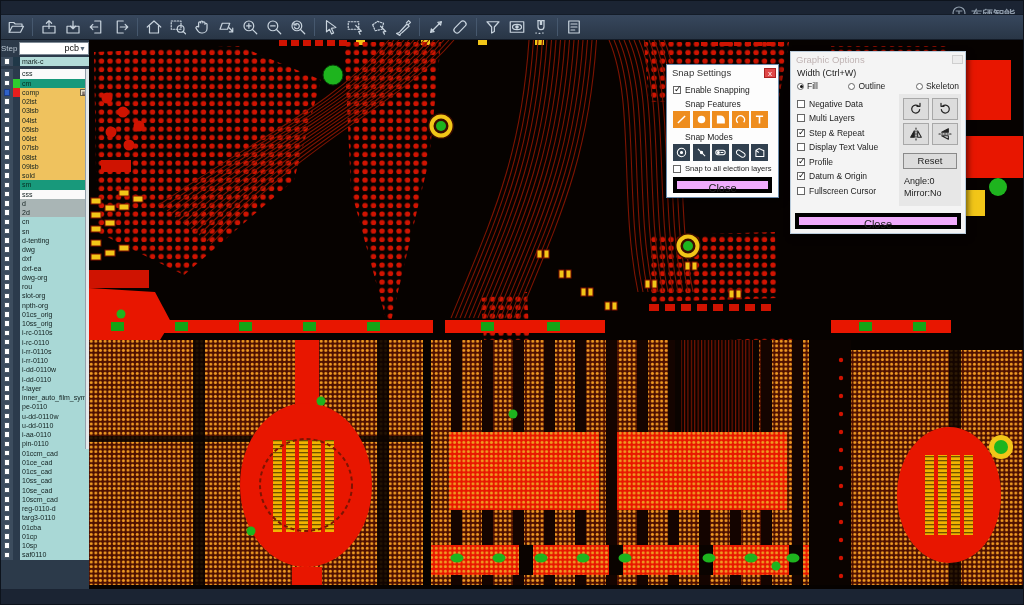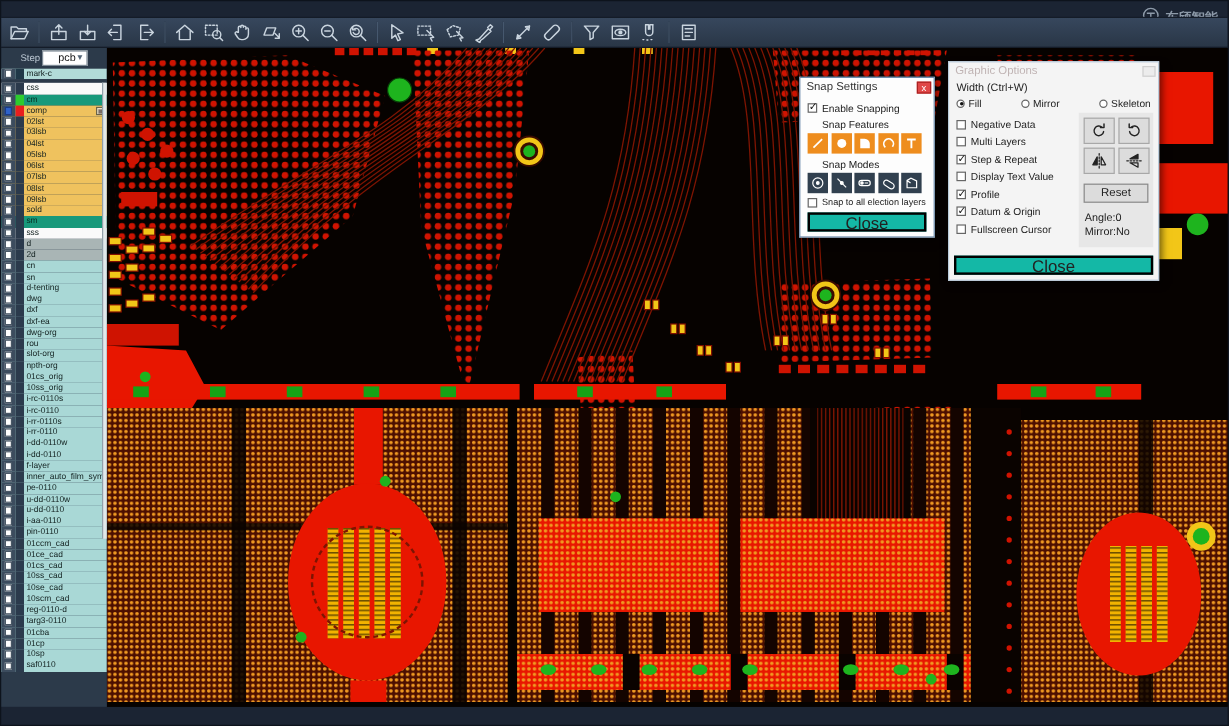--- a/index.html
+++ b/index.html
@@ -17,21 +17,21 @@
   .menu-item u{text-decoration:underline}
   
   #toolbar{position:absolute;left:0;top:13px;width:100%;height:26px;background:linear-gradient(#37475d,#293646);border-top:1px solid #141c28;border-bottom:1px solid #141c28;display:flex;align-items:center;padding-left:3px;z-index:5}
   .tbtn{width:22px;height:22px;display:flex;align-items:center;justify-content:center;color:#c9d4de;margin:0 1px}
   .tbtn svg{width:18px;height:18px}
   .tsep{width:1px;height:18px;background:#18222f;border-right:1px solid #46586e;margin:0 4px}
   #logo{position:absolute;right:8px;top:0;height:26px;display:flex;align-items:center;gap:4px;color:#8d9aa9;font-size:11px;font-weight:bold}
   #logo svg{width:16px;height:16px;color:#8d9aa9}
   
   #sidebar{position:absolute;left:0;top:39px;width:88px;height:549px;background:#2c3a4a;z-index:4;display:flex;flex-direction:column}
-  #step-row{height:17px;display:flex;align-items:center;padding:0 16px;gap:2px}
+  #step-row{height:17px;display:flex;align-items:center;padding:0 0;gap:2px}
   #step-label{font-size:8px;color:#b9c5d0}
   #step-select{flex:1;height:13px;background:#fff;border:1px solid #7f8b96;font-size:9px;line-height:11px;color:#111;display:flex;align-items:center;justify-content:flex-end;padding:0 2px}
   #step-select .chev{font-size:7px;color:#567}
   #layer-list{flex:1;position:relative;overflow:hidden}
   .lrow{height:9.25px;display:flex;align-items:stretch;cursor:default}
   .lrow .cbcol{width:12px;background:#3c4c5e;display:flex;align-items:center;justify-content:center;flex:none}
   .lrow .cb{width:6.5px;height:6.5px;background:#fff;border:1px solid #4a5866;display:block}
   .lrow .cb.on{background:var(--selection-blue);border-color:#1c3c86}
   .lrow .sw{width:7px;flex:none}
   .lrow .nm{flex:1;font-size:7px;line-height:9.5px;color:#12201f;padding-left:2px;white-space:nowrap;overflow:hidden}
@@ -61,21 +61,21 @@
   #snap-close{width:12px;height:10px;background:#e04848;color:#fff;font-size:8px;line-height:9px;text-align:center;border:1px solid #a22}
   #snap-body{padding:3px 6px 4px 6px}
   .chk-row{display:flex;align-items:center;gap:4px;margin:3px 0}
   .chk{width:8px;height:8px;border:1px solid #666;background:#fff;flex:none;position:relative}
   .chk .tick{position:absolute;left:0px;top:-3px;font-size:9px;color:#111}
   .sec-label{margin:4px 12px 2px}
   .btn-strip{display:flex;gap:2.5px;margin:1px 0 2px}
   .sf-btn{width:17px;height:17px;background:var(--accent-orange);display:flex;align-items:center;justify-content:center;color:#fff}
   .sm-btn{width:17px;height:17px;background:var(--dialog-dark);display:flex;align-items:center;justify-content:center;color:#fff}
   .sf-btn svg,.sm-btn svg{width:13px;height:13px}
-  .dlg-close{display:block;width:100%;height:16px;background:#14b8a6;border:2px solid #000000;font-size:14px;color:#222;text-align:center;line-height:14px;margin-top:4px}
+  .dlg-close{display:block;width:100%;height:16px;background:#f0abfc;border:4px solid #000000;font-size:11px;color:#222;text-align:center;line-height:14px;margin-top:4px}
   #snap-alllayers .lbl{font-size:7.6px}
   #gfx-dialog{left:789px;top:50px;width:176px;height:183px;background:#f4f4f4;border:1px solid #b9cbdb;font-size:8.5px;color:#222;display:flex;flex-direction:column}
   #gfx-title-row{height:13px;display:flex;align-items:center;justify-content:space-between;padding:1px 2px 0 5px}
   #gfx-title{font-size:9.5px;color:#c0b4b4}
   #gfx-close{width:11px;height:9px;background:#ececec;border:1px solid #cfcfcf}
   #gfx-width-label{font-size:9px;padding:3px 6px 1px}
   #gfx-radio-row{display:flex;gap:0;padding:2px 6px 3px;justify-content:space-between}
   .radio-item{display:flex;align-items:center;gap:3px}
   .radio{width:7px;height:7px;border:1px solid #666;border-radius:50%;background:#fff;position:relative;flex:none}
   .radio.on::after{content:"";position:absolute;left:1.5px;top:1.5px;width:3px;height:3px;border-radius:50%;background:#111}
@@ -989,21 +989,21 @@
       <span id="gfx-close"></span>
     </div>
     <div id="gfx-width-label">Width (Ctrl+W)</div>
     <div id="gfx-radio-row">
         <div class="radio-item">
           <span class="radio on"></span>
           <span>Fill</span>
         </div>
         <div class="radio-item">
           <span class="radio"></span>
-          <span>Mirror</span>
+          <span>Outline</span>
         </div>
         <div class="radio-item">
           <span class="radio"></span>
           <span>Skeleton</span>
         </div>
       </div>
     <div id="gfx-main">
       <div id="gfx-checks">
           <div class="chk-row">
             <span class="chk"></span>

